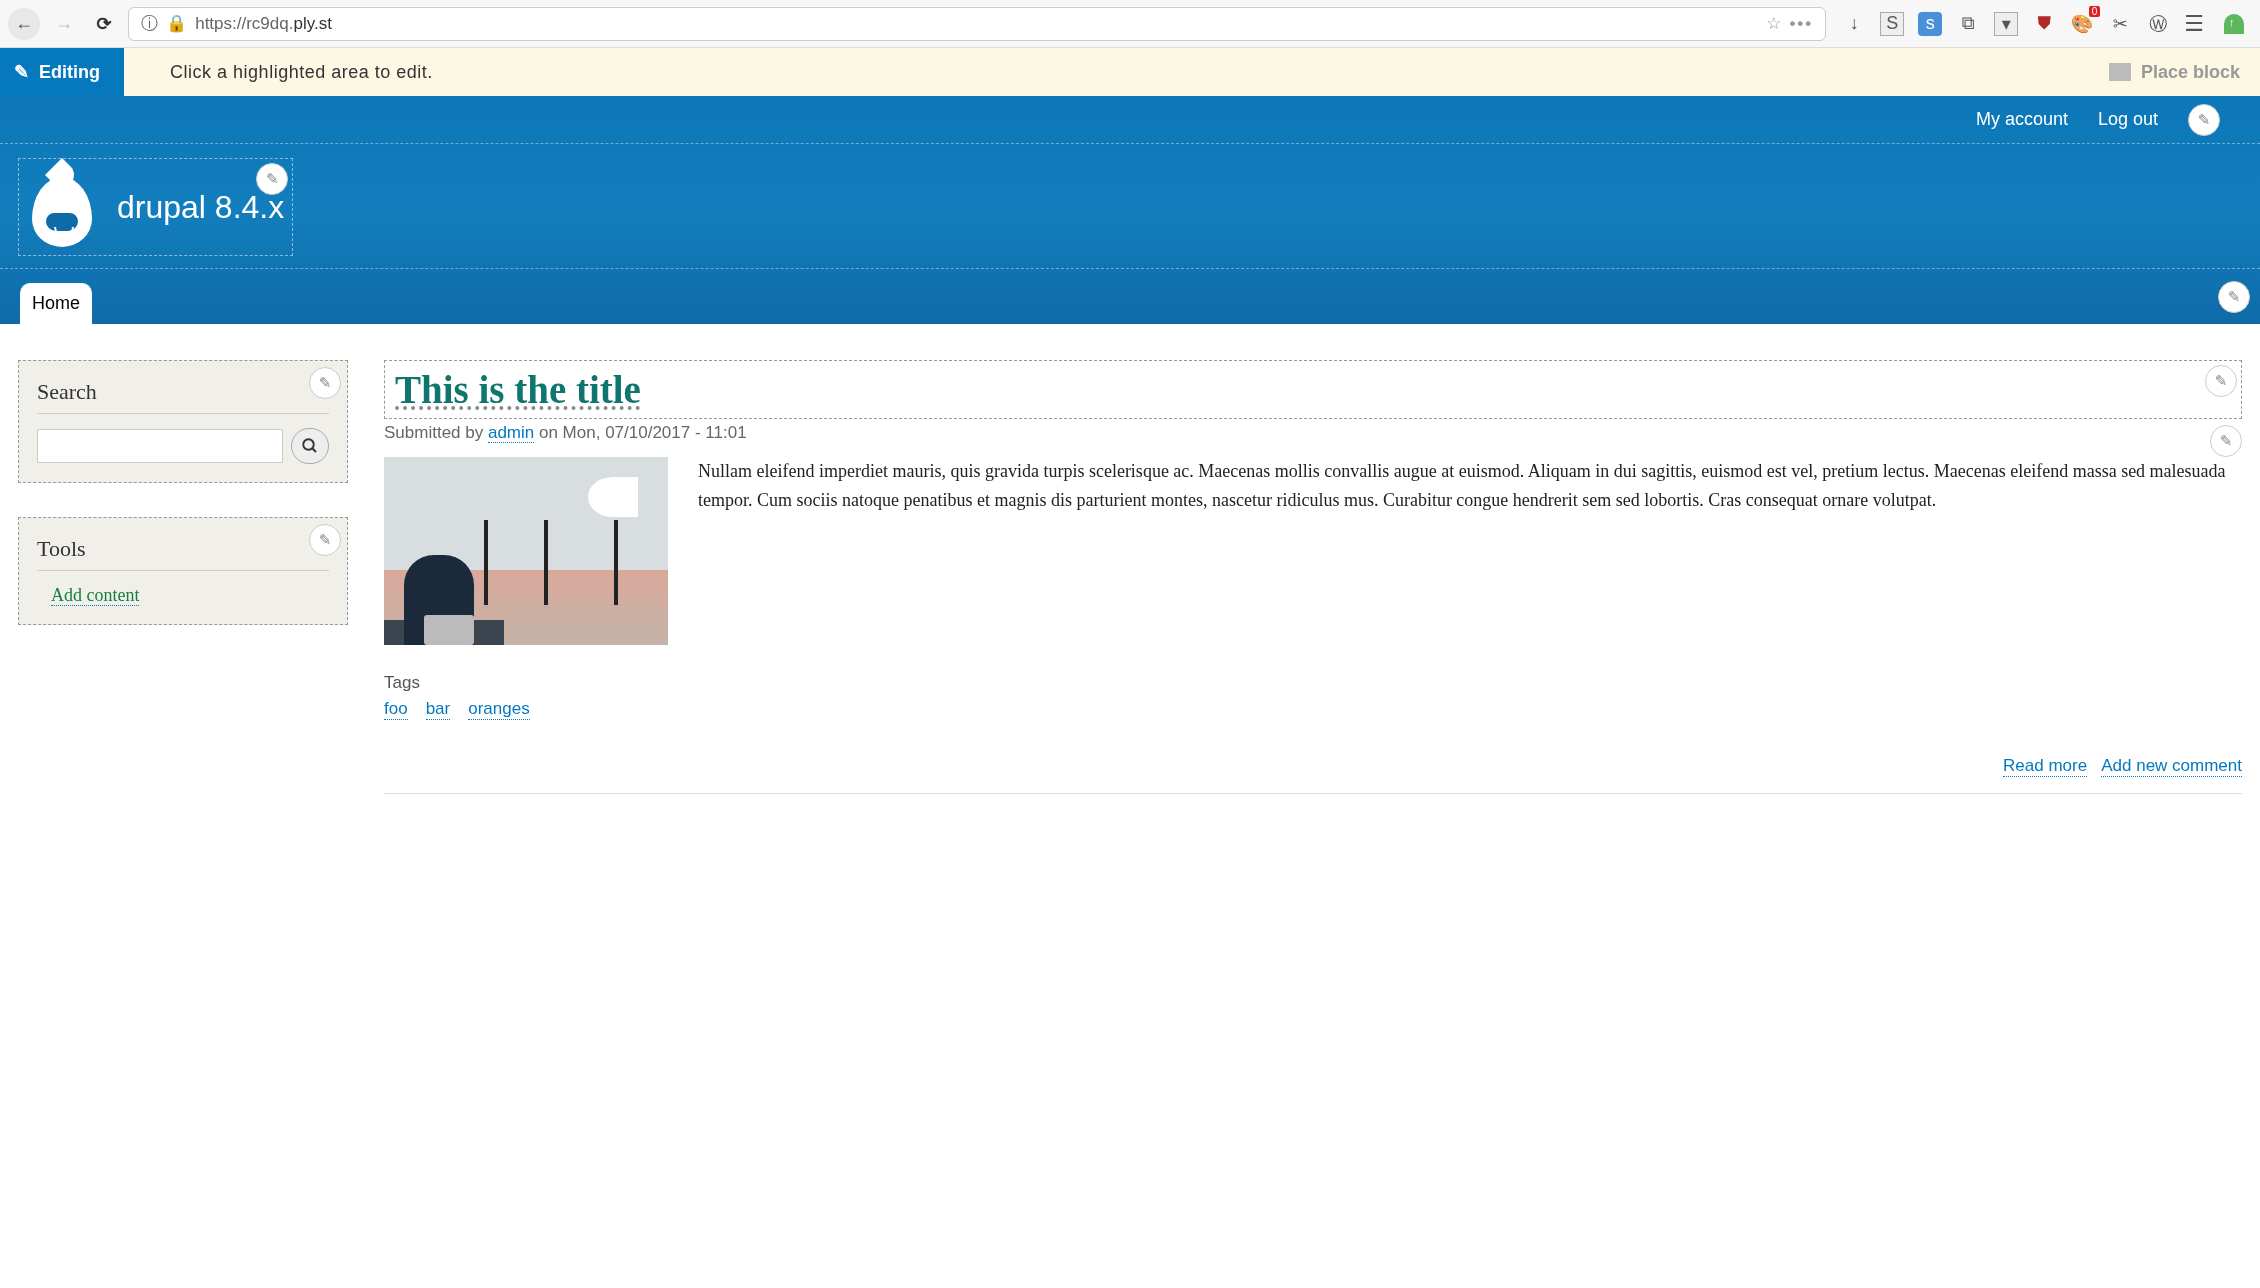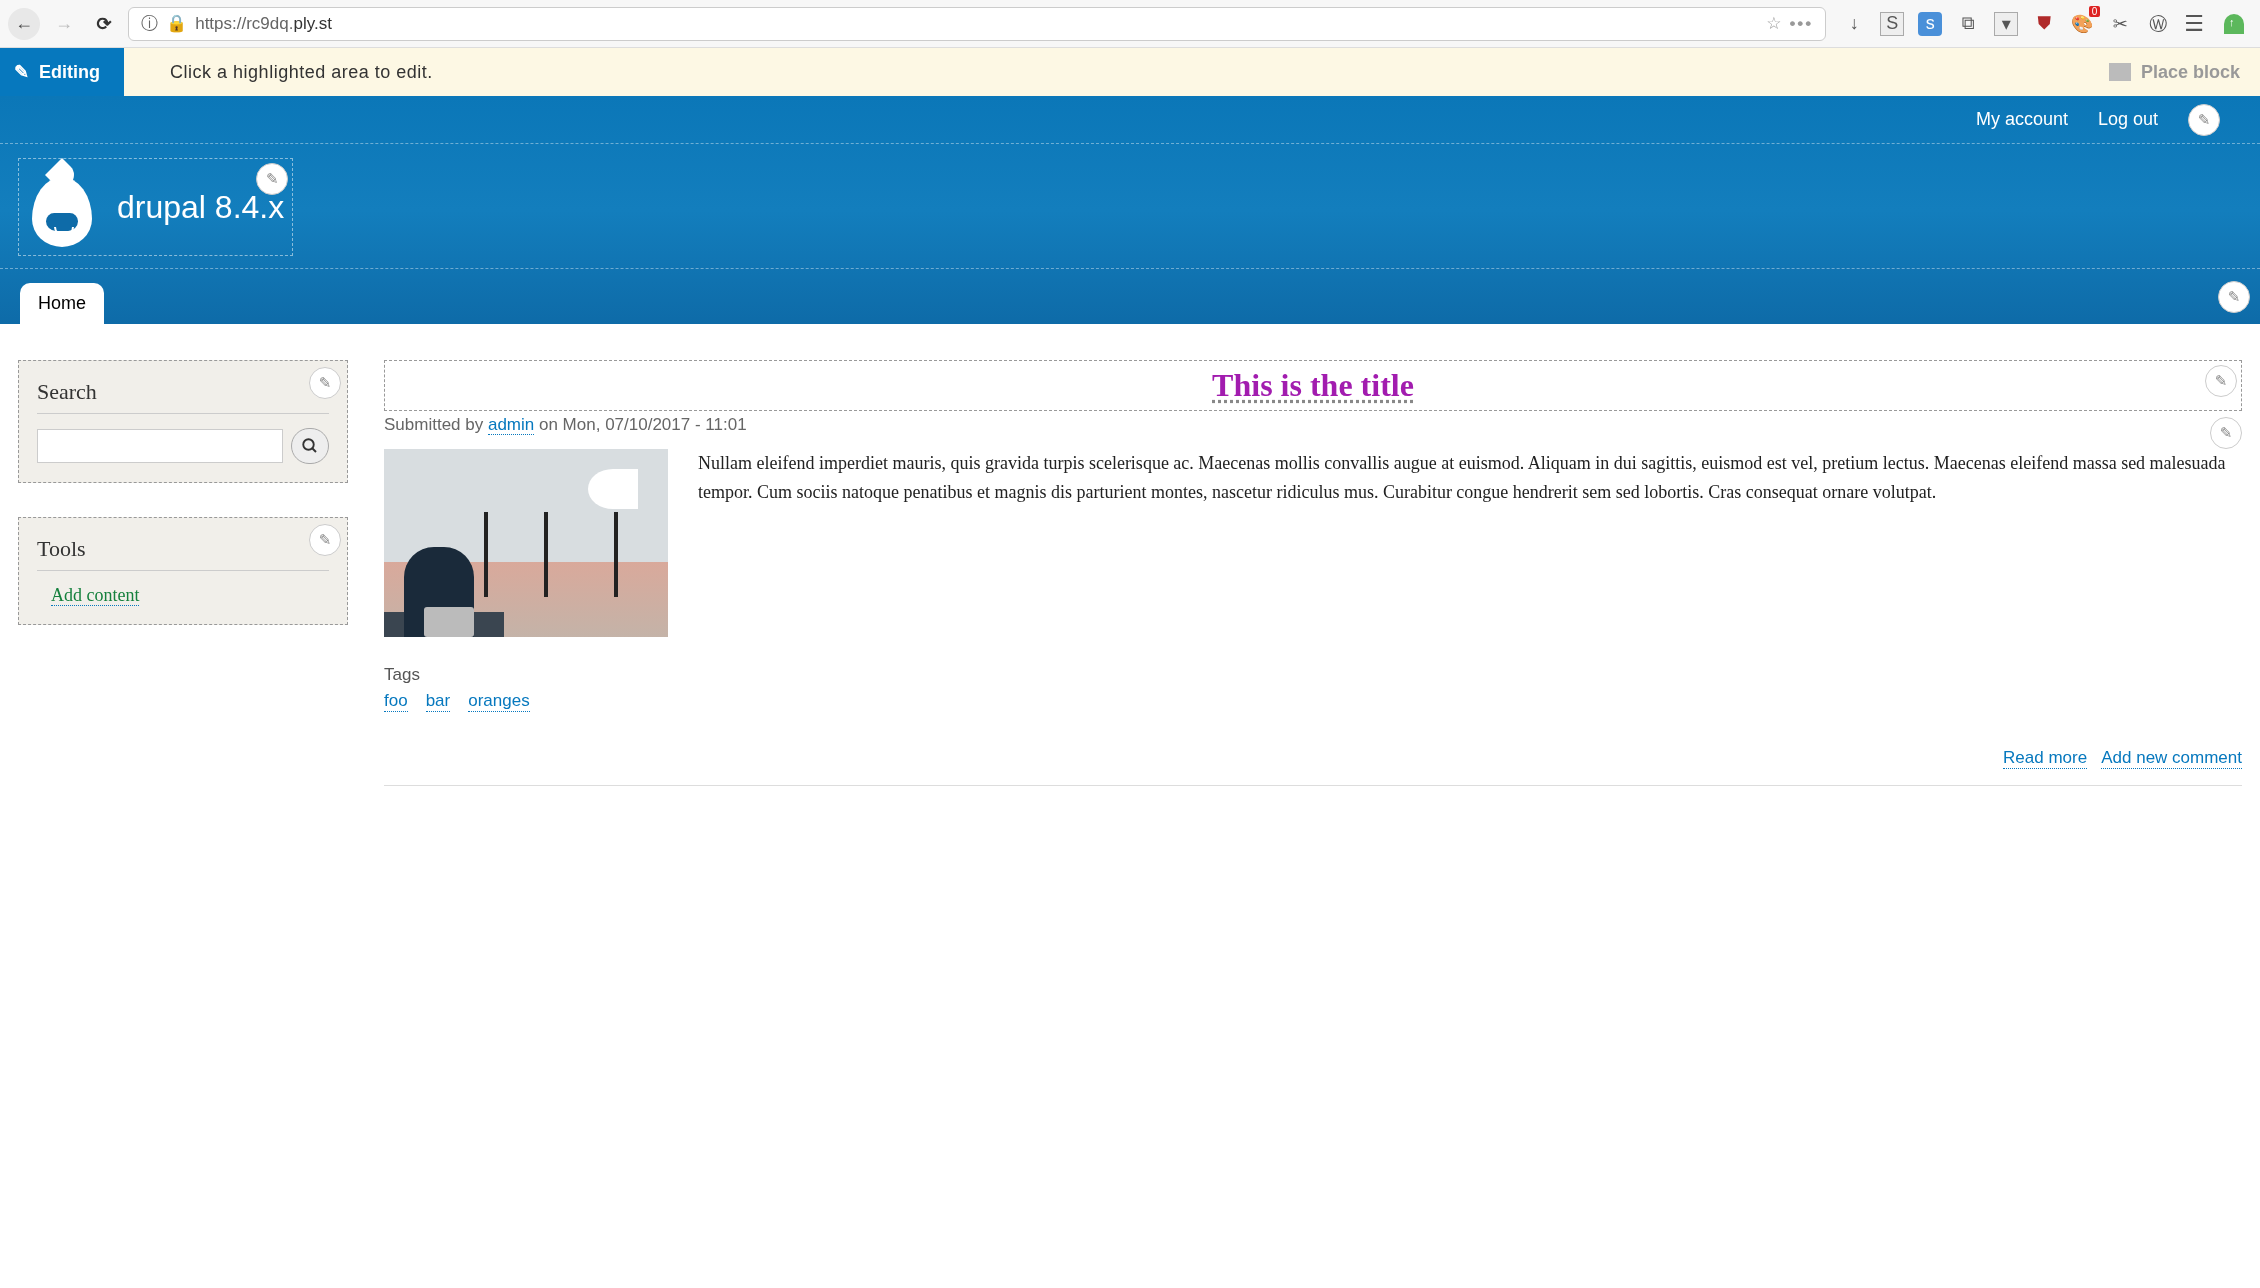--- a/index.html
+++ b/index.html
@@ -43,37 +43,37 @@
 .edit-pencil { width: 32px; height: 32px; background: #fff; border: 1px solid #ccc; border-radius: 50%; display: flex; align-items: center; justify-content: center; color: #888; font-size: 15px; }
 .drupal-logo { width: 70px; height: 80px; position: relative; }
 .drupal-drop { width: 60px; height: 70px; background: #fff; border-radius: 50% 50% 50% 50% / 60% 60% 40% 40%; position: absolute; left: 5px; top: 10px; }
 .drupal-drop::before { content: ""; position: absolute; top: -14px; left: 18px; width: 24px; height: 24px; background: #fff; border-radius: 0 50% 0 0; transform: rotate(45deg); }
 .drupal-face { position: absolute; bottom: 16px; left: 14px; width: 32px; height: 18px; background: #0e6ba8; border-radius: 10px 10px 12px 12px; }
 .drupal-face::after { content:""; position:absolute; left:8px; bottom:-5px; width:16px; height:7px; border:2px solid #fff; border-top:none; border-radius:0 0 10px 10px; }
 .site-name { color: #fff; font-size: 32px; font-weight: 400; }
 
 .nav-region { margin-top: 12px; border-top: 1px dashed rgba(255,255,255,0.4); display: flex; align-items: flex-end; padding: 14px 20px 0; position: relative; }
 .nav-region .edit-pencil { position: absolute; right: 10px; top: 50%; transform: translateY(-50%); }
-.nav-tab { background: #fff; color: #000; padding: 10px 18px; border-radius: 10px 10px 0 0; font-size: 18px; }
+.nav-tab { background: #fff; color: #000; padding: 10px 12px; border-radius: 10px 10px 0 0; font-size: 18px; }
 
 
 .main-layout { display: flex; padding: 36px 18px; gap: 36px; }
 .sidebar { width: 330px; flex-shrink: 0; }
 .side-block { border: 1px dashed #999; background: #f1efea; padding: 18px; margin-bottom: 34px; position: relative; }
 .side-block .edit-pencil { position: absolute; top: 6px; right: 6px; }
 .side-block h2 { font-family: Georgia, serif; font-weight: normal; font-size: 22px; color: #333; border-bottom: 1px solid #ccc; padding-bottom: 8px; margin-bottom: 14px; }
 .search-form { display: flex; gap: 8px; align-items: center; }
 .search-input { flex: 1; height: 34px; border: 1px solid #ccc; background: #fff; }
 .search-btn { width: 38px; height: 36px; border: 1px solid #aaa; background: #eee; border-radius: 18px; display: flex; align-items: center; justify-content: center; }
 .tool-link { color: #15803d; text-decoration: none; border-bottom: 1px dotted #0678be; font-family: Georgia, serif; font-size: 18px; margin-left: 14px; }
 
 .content { flex: 1; }
 .article-region { border: 1px dashed #999; padding: 6px 10px; position: relative; margin-bottom: 4px; }
 .article-region .edit-pencil { position: absolute; top: 4px; right: 4px; }
-.article-title { font-family: Georgia, serif; font-size: 32px; color: #a21caf; text-decoration: underline dotted #888; text-underline-offset: 4px; text-align: center; }
+.article-title { font-family: Georgia, serif; font-size: 39px; color: #0f766e; text-decoration: underline dotted #888; text-underline-offset: 4px; }
 .below-pencil { float: right; margin-top: 2px; }
 .submitted { color: #666; margin: 2px 0 14px; font-size: 17px; }
 .submitted .author { color: #0678be; border-bottom: 1px dotted #0678be; }
 .article-body { display: flex; gap: 30px; font-family: Georgia, serif; font-size: 18px; line-height: 1.6; color: #222; }
 .article-image { width: 284px; height: 188px; background: linear-gradient(to bottom, #d8dde0 0%, #d8dde0 60%, #d9a99b 60%, #c4b3a8 100%); flex-shrink: 0; position: relative; overflow: hidden; }
 .article-image .person { position: absolute; left: 20px; bottom: 0; width: 70px; height: 90px; background: #1a2a3a; border-radius: 30px 30px 0 0; }
 .article-image .laptop { position: absolute; left: 40px; bottom: 0; width: 50px; height: 30px; background: #bbb; border-radius: 3px; }
 .article-image .light { position: absolute; width: 4px; height: 85px; background: #222; }
 .article-image .l1 { left: 100px; bottom: 40px; }
 .article-image .l2 { left: 160px; bottom: 40px; }

